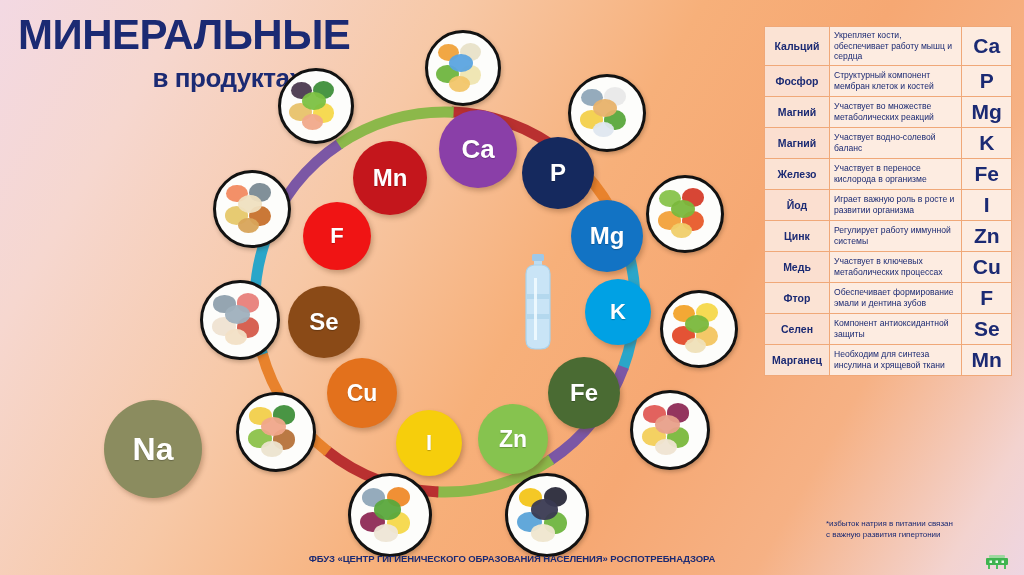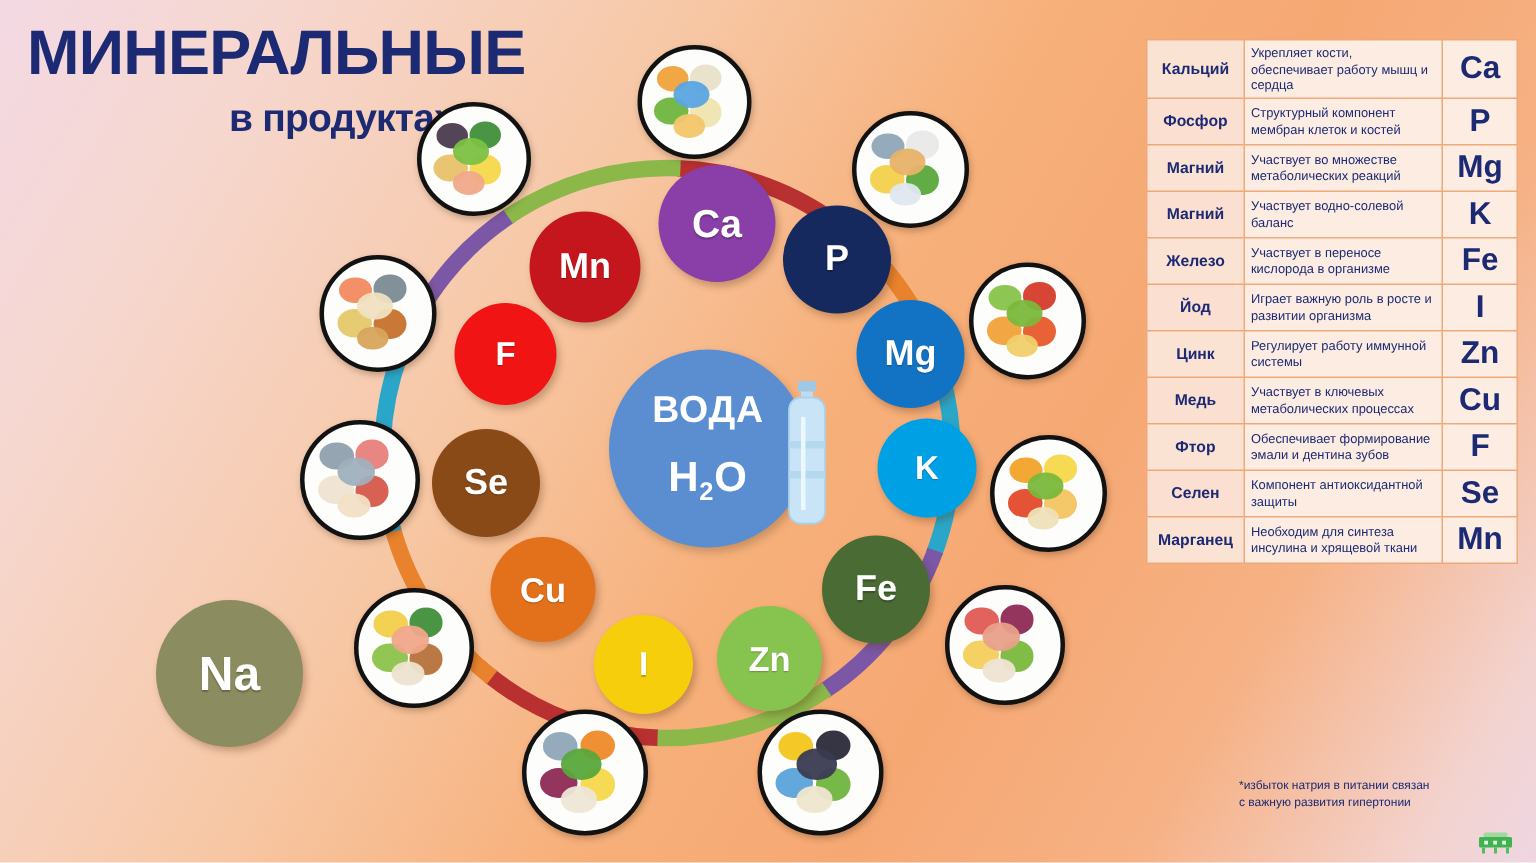--- a/index.html
+++ b/index.html
@@ -250,24 +250,20 @@
           <div class="bit" style="left: 10.92px; top: 12.48px; width: 23.4px; height: 18.72px; background: rgb(243, 197, 26); opacity: 0.95;"></div>
           <div class="bit" style="left: 35.88px; top: 10.92px; width: 23.4px; height: 20.28px; background: rgb(42, 42, 58); opacity: 0.95;"></div>
           <div class="bit" style="left: 9.36px; top: 35.88px; width: 24.96px; height: 20.28px; background: rgb(90, 163, 216); opacity: 0.95;"></div>
           <div class="bit" style="left: 35.88px; top: 35.88px; width: 23.4px; height: 21.84px; background: rgb(111, 181, 63); opacity: 0.95;"></div>
           <div class="bit" style="left: 23.4px; top: 23.4px; width: 26.52px; height: 20.28px; background: rgb(58, 58, 82); opacity: 0.95;"></div>
           <div class="bit" style="left: 23.4px; top: 48.36px; width: 23.4px; height: 17.16px; background: rgb(239, 230, 207); opacity: 0.95;"></div>
         </div>
       </div>
     </div>
 
-  <div class="water">
-    <div class="w1">ВОДА</div>
-    <div class="w2"><span>H</span><sub>2</sub><span>O</span></div>
-  </div>
 
   <svg class="bottle" viewBox="0 0 50 100">
     <rect x="19" y="2" width="12" height="7" rx="1.5" fill="#9fc8e8"></rect>
     <rect x="21" y="9" width="8" height="6" fill="#bcdcf2"></rect>
     <path d="M13 22 q0-8 8-9 h8 q8 1 8 9 v66 q0 9 -9 9 h-6 q-9 0 -9 -9 z" fill="#c9e4f6" stroke="#a9d2ec" stroke-width="1.2"></path>
     <rect x="13" y="42" width="24" height="5" fill="#b4d8ee"></rect>
     <rect x="13" y="62" width="24" height="5" fill="#b4d8ee"></rect>
     <rect x="21" y="26" width="3" height="62" fill="#f2fbff" opacity=".85"></rect>
   </svg>
 
@@ -329,20 +325,21 @@
           <td class="c-sym">Mn</td>
         </tr>
       </tbody>
   </table>
 
   <div class="note">
     <div>*избыток натрия в питании связан</div>
     <div>с важную развития гипертонии</div>
   </div>
 
+  <div class="footer">ФБУЗ «ЦЕНТР ГИГИЕНИЧЕСКОГО ОБРАЗОВАНИЯ НАСЕЛЕНИЯ» РОСПОТРЕБНАДЗОРА</div>
   <svg class="logo" viewBox="0 0 26 17">
     <rect x="5" y="2" width="16" height="3" rx="1" fill="#9fd8a0"></rect>
     <rect x="2" y="5" width="22" height="7" rx="1" fill="#3fb34f"></rect>
     <rect x="5.5" y="7.5" width="2.5" height="2.5" fill="#eafbea"></rect>
     <rect x="11.5" y="7.5" width="2.5" height="2.5" fill="#eafbea"></rect>
     <rect x="17.5" y="7.5" width="2.5" height="2.5" fill="#eafbea"></rect>
     <rect x="4" y="12" width="2" height="4" fill="#4fbf5d"></rect>
     <rect x="12" y="12" width="2" height="4" fill="#4fbf5d"></rect>
     <rect x="20" y="12" width="2" height="4" fill="#4fbf5d"></rect>
   </svg>

